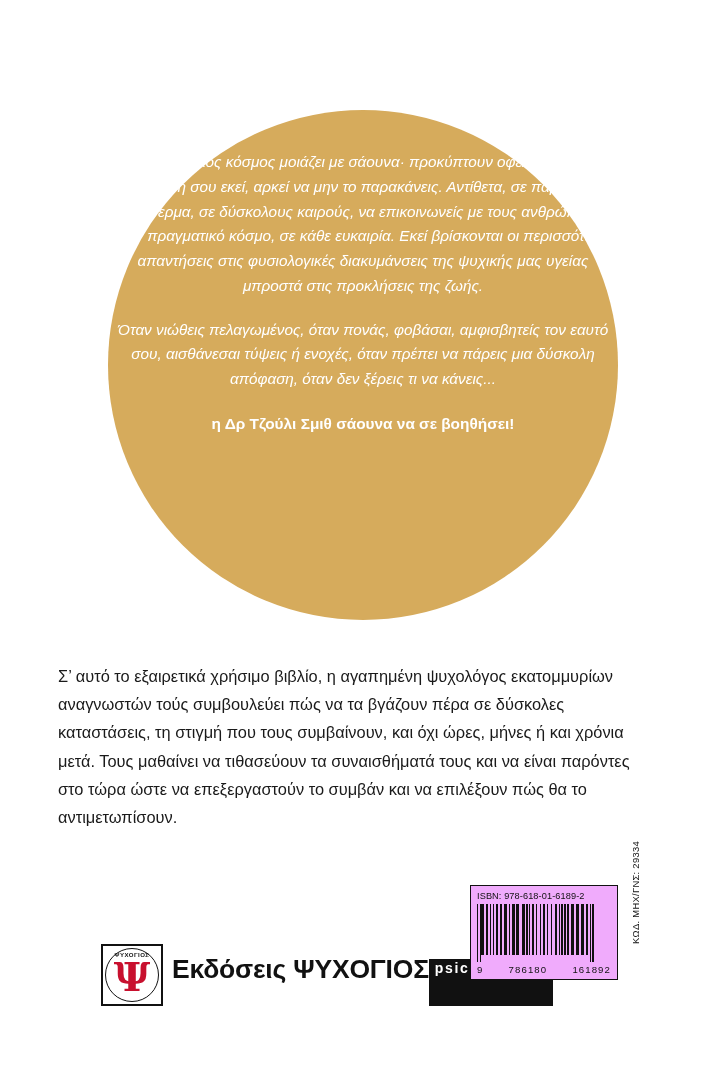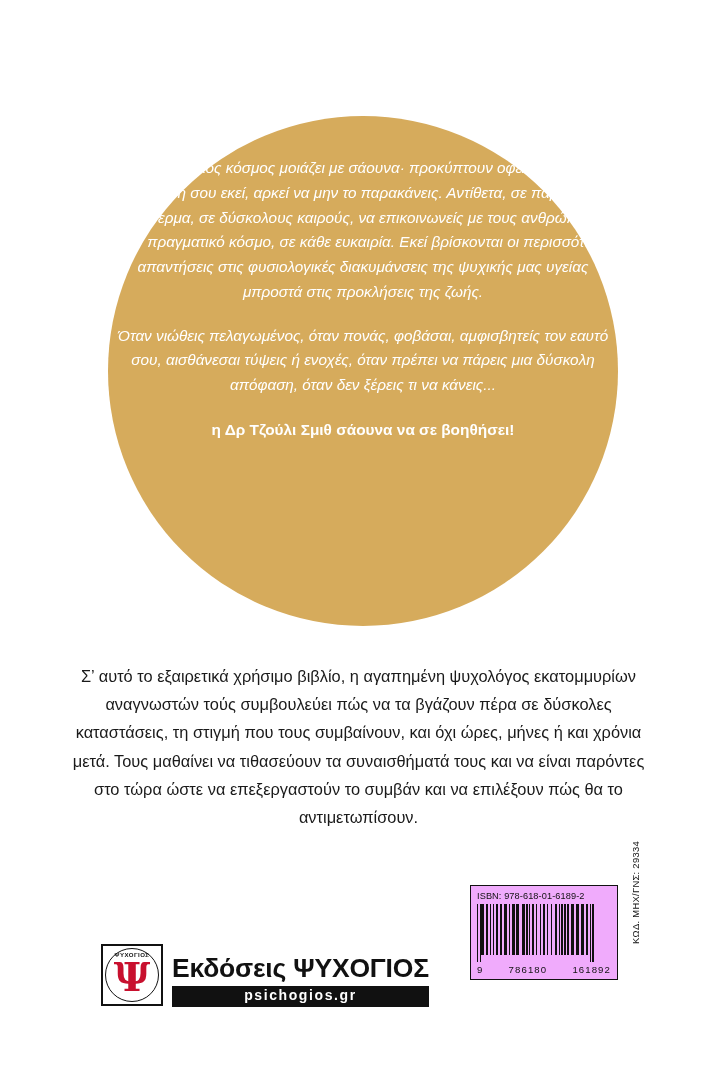--- a/index.html
+++ b/index.html
@@ -13,21 +13,21 @@
     height: 1075px;
     position: relative;
     font-family: "Liberation Sans", sans-serif;
     overflow: hidden;
   }
 
   
   #circle-block {
     position: absolute;
     left: 0;
-    top: 6px;
+    top: 0;
     width: 717px;
     height: 660px;
   }
   #gold-circle {
     position: absolute;
     left: 108px;
     top: 110px;
     width: 510px;
     height: 510px;
     border-radius: 50%;
@@ -58,21 +58,20 @@
     font-weight: bold;
     font-size: 15.4px;
   }
 
   
   #blurb {
     position: absolute;
     left: 58px;
     top: 662px;
     width: 601px;
-    text-align: center;
     color: #1a1a1a;
     font-size: 16.4px;
     line-height: 1.72;
   }
   #blurb p { margin: 0; }
 
   
   #footer {
     position: absolute;
     left: 0;
@@ -129,21 +128,20 @@
     transform: translate(-50%, -50%);
     font-size: 40px;
     line-height: 1;
     color: #c8102e;
     font-family: "DejaVu Serif", serif;
     font-weight: bold;
   }
   #pub-words {
     margin-left: 9px;
     display: flex;
-    flex-direction: column;
     justify-content: center;
     margin-top: 12px;
   }
   #pub-line1 {
     font-size: 26.5px;
     font-weight: bold;
     color: #111111;
     letter-spacing: -0.2px;
     line-height: 1.05;
     white-space: nowrap;

